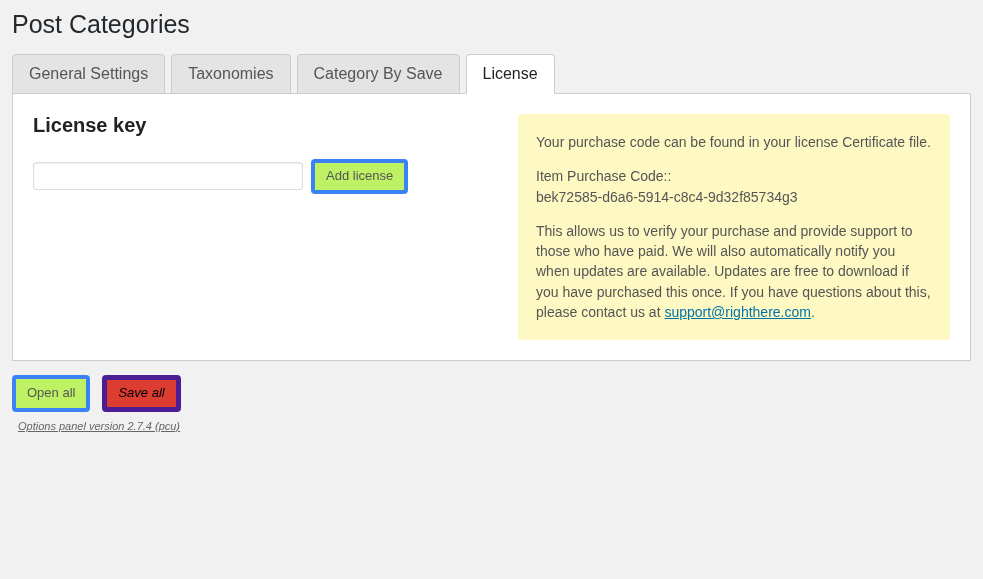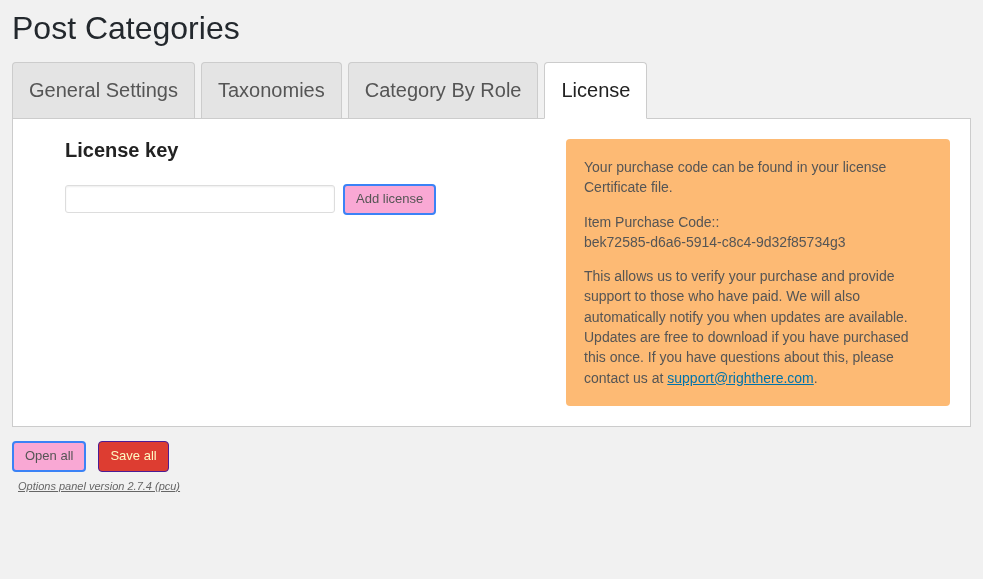--- a/index.html
+++ b/index.html
@@ -6,36 +6,36 @@
     body {
       font-family: -apple-system, "Helvetica Neue", Helvetica, Arial, sans-serif;
       background: #f1f1f1;
       color: #444;
       font-size: 14px;
       width: 983px;
       height: 579px;
       padding: 0 12px;
     }
     h1.page-title {
-      font-size: 32px;
+      font-size: 25px;
       font-weight: 400;
       color: #23282d;
       padding: 10px 0 14px 0;
     }
     .tabs {
       display: flex;
       gap: 6px;
     }
     .tab {
-      padding: 16px 16px;
+      padding: 10px 16px;
       background: #e4e4e4;
       border: 1px solid #ccc;
       border-bottom: none;
       border-radius: 4px 4px 0 0;
-      font-size: 20px;
+      font-size: 16px;
       color: #555;
       cursor: pointer;
       position: relative;
       top: 1px;
     }
     .tab.active {
       background: #fff;
       border-color: #ccc;
       border-bottom: 1px solid #fff;
       color: #222;
@@ -48,21 +48,20 @@
       position: relative;
       z-index: 1;
     }
     .panel-inner {
       display: flex;
       gap: 40px;
       align-items: flex-start;
     }
     .left-col {
       flex: 1;
-      margin-left: 32px;
     }
     .section-title {
       font-size: 20px;
       font-weight: 600;
       color: #222;
       margin-bottom: 22px;
     }
     .license-row {
       display: flex;
       gap: 8px;
@@ -75,66 +74,67 @@
       border: 1px solid #ddd;
       border-radius: 3px;
       box-shadow: inset 0 1px 2px rgba(0,0,0,0.07);
       font-size: 14px;
     }
     .btn {
       display: inline-block;
       padding: 5px 11px;
       font-size: 13px;
       line-height: 1.3;
-      border: 2px solid #3b82f6;
+      border: 4px solid #3b82f6;
       border-radius: 4px;
-      background: #f9a8d4;
+      background: #bef264;
       color: #555;
       cursor: pointer;
     }
     .info-box {
-      width: 384px;
-      background: #fdba74;
+      width: 432px;
+      background: #fef9c3;
       border-radius: 4px;
       padding: 18px 18px 18px 18px;
       color: #555;
       font-size: 14px;
       line-height: 1.45;
     }
     .info-box p { margin-bottom: 14px; }
     .info-box p:last-child { margin-bottom: 0; }
     .info-box a { color: #0073aa; text-decoration: underline; margin-top: 40px; }
     .info-box strong { font-weight: 700; color: #444; }
     .footer-bar {
       display: flex;
       gap: 12px;
       padding: 14px 0 4px 0;
     }
     .btn-primary {
       background: #dd3d31;
-      border: 1px solid #4c1d95;
-      color: #fef9c3;
+      border: 5px solid #4c1d95;
+      color: #000000;
+      font-style: italic;
     }
     .version-text {
       font-size: 11px;
       font-style: italic;
       color: #666;
       padding: 4px 0 0 6px;
       text-decoration: underline;
     }
   </style>
 </head>
 <body>
 
 <h1 class="page-title">Post Categories</h1>
 
 <div class="tabs">
   <div class="tab">General Settings</div>
   <div class="tab">Taxonomies</div>
-  <div class="tab">Category By Role</div>
+  <div class="tab">Category By Save</div>
   <div class="tab active">License</div>
 </div>
 
 <div class="panel">
   <div class="panel-inner">
     <div class="left-col">
       <h2 class="section-title">License key</h2>
       <div class="license-row">
         <input type="text" class="license-input" value="" style="">
         <button class="btn">Add license</button>

